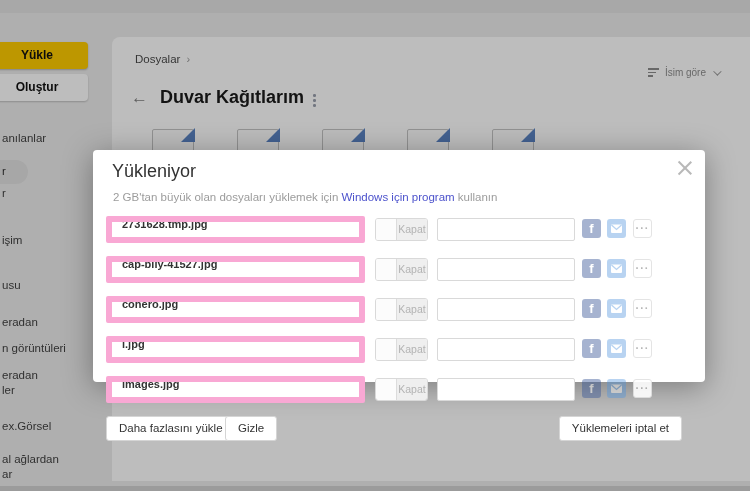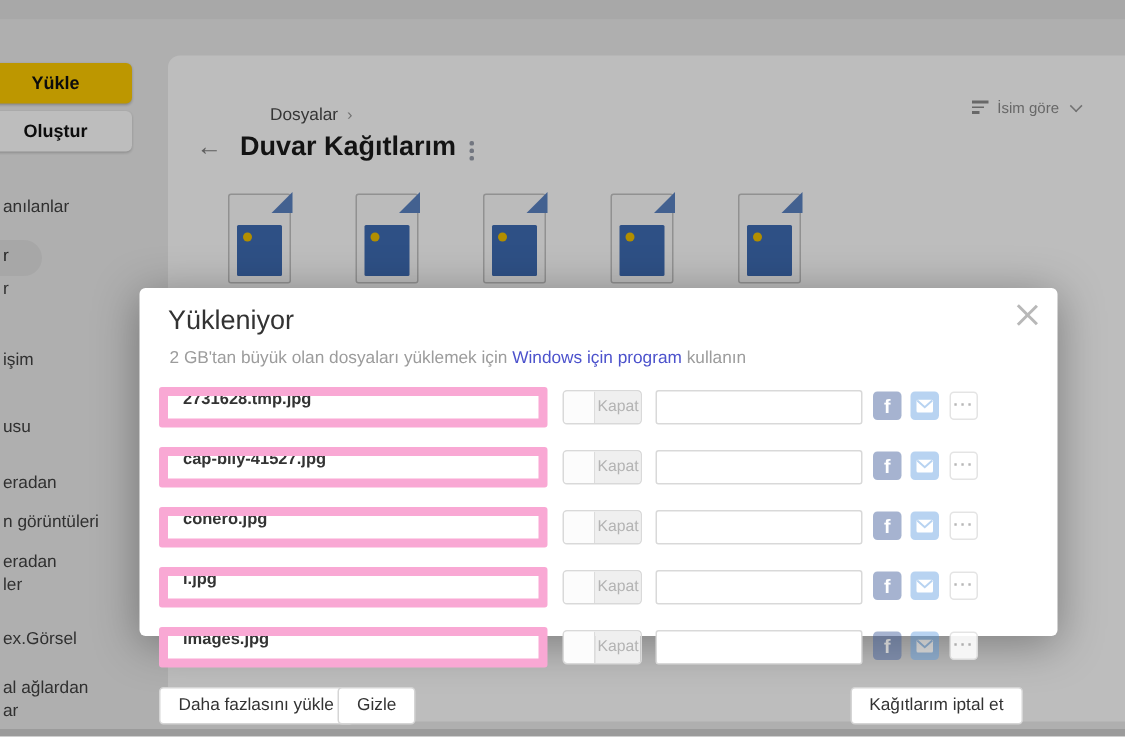--- a/index.html
+++ b/index.html
@@ -22,21 +22,21 @@
   .btn-create { position:absolute; left:-14px; top:61px; width:102px; height:27px;
     background:#fff; border-radius:4px; box-shadow:0 1px 2px rgba(0,0,0,.2);
     font-size:12px; font-weight:700; color:#111; text-align:center; line-height:27px; }
 
   .side-item { position:absolute; left:2px; font-size:11.5px; color:#424242; line-height:15px; white-space:nowrap; }
   .side-pill { position:absolute; left:-20px; top:147px; width:48px; height:24px;
     background:#e2e2e2; border-radius:12px; }
   .side-pill span { position:absolute; left:22px; top:5px; font-size:11.5px; color:#333; }
 
   
-  .breadcrumb { position:absolute; left:23px; top:34px; font-size:11.5px; color:#4a4a4a;margin-left:45px; }
+  .breadcrumb { position:absolute; left:23px; top:16px; font-size:11.5px; color:#4a4a4a; }
   .breadcrumb .chev { color:#9a9a9a; margin-left:6px; font-size:11px; }
   .back-arrow { position:absolute; left:19px; top:51px; font-size:17px; color:#808080; }
   .folder-title { position:absolute; left:48px; top:50px; font-size:18px; font-weight:700; color:#1a1a1a; }
   .kebab { position:absolute; left:201px; top:57px; width:3px; }
   .kebab i { display:block; width:2.5px; height:2.5px; border-radius:50%; background:#9aa0ad; margin-bottom:2.5px; }
 
   .sort-ctl { position:absolute; right:31px; top:30px; height:14px; font-size:10px; color:#8d8d8d; }
   .sort-icon { display:inline-block; vertical-align:middle; margin-right:6px; }
   .sort-icon i { display:block; height:1.5px; background:#8d8d8d; margin-bottom:2px; }
   .sort-icon i:nth-child(1){ width:11px; } .sort-icon i:nth-child(2){ width:8px; } .sort-icon i:nth-child(3){ width:5px; }
@@ -49,21 +49,21 @@
   .file-tile .fold { position:absolute; right:-1px; top:-1px; width:0; height:0;
     border-left:14px solid transparent; border-top:14px solid #5b83c3; transform:scaleY(-1); }
   .file-tile .thumb { position:absolute; left:6px; right:6px; top:21px; bottom:5px; background:#3f6cb4; border-radius:1px; }
   .file-tile .sun { position:absolute; left:4px; top:5px; width:6px; height:6px; border-radius:50%; background:#f0c000; }
 
   
   .overlay { position:absolute; inset:0; background:rgba(0,0,0,0.26); z-index:50; }
 
   
   .modal { position:absolute; left:93px; top:150px; width:612px; height:232px; z-index:100;
-    background:#fff; border-radius:4px; box-shadow:0 5px 30px rgba(0,0,0,.35);margin-top:42px; }
+    background:#fff; border-radius:4px; box-shadow:0 5px 30px rgba(0,0,0,.35); }
   .m-title { position:absolute; left:19px; top:11px; font-size:18px; color:#333; }
   .m-close { position:absolute; right:10px; top:8px; width:20px; height:20px; cursor:pointer; }
   .m-close:before, .m-close:after { content:""; position:absolute; left:9px; top:1px; width:1.5px; height:18px; background:#b8b8b8; }
   .m-close:before { transform:rotate(45deg); } .m-close:after { transform:rotate(-45deg); }
   .m-note { position:absolute; left:20px; top:41px; font-size:11.5px; color:#9c9c9c; }
   .m-note a { color:#4c52cc; text-decoration:none; }
 
   .u-row { position:absolute; left:0; width:612px; height:28px; }
   .u-row .fname { position:absolute; left:13px; top:0; width:259px; height:27px;
     border:6px solid #f9a8d4; border-radius:2px; background:#fff; padding:0 26px 12px 10px;
@@ -255,16 +255,16 @@
       <div class="sicon ic-fb">f</div>
       <div class="sicon ic-mail"><svg width="19" height="19" viewBox="0 0 19 19">
             <rect x="4" y="5.5" width="11" height="8.5" rx="1" fill="#ffffff"></rect>
             <polyline points="4.5,6 9.5,10.5 14.5,6" fill="none" stroke="#4f94de" stroke-width="1.3"></polyline>
           </svg></div>
       <div class="sicon ic-more">···</div>
     </div>
 
     <button class="m-btn b-more">Daha fazlasını yükle</button>
     <button class="m-btn b-hide">Gizle</button>
-    <button class="m-btn b-cancel">Kağıtlarım iptal et</button>
+    <button class="m-btn b-cancel">Yüklemeleri iptal et</button>
   </div>
 
 </div>
 
 </body></html>

